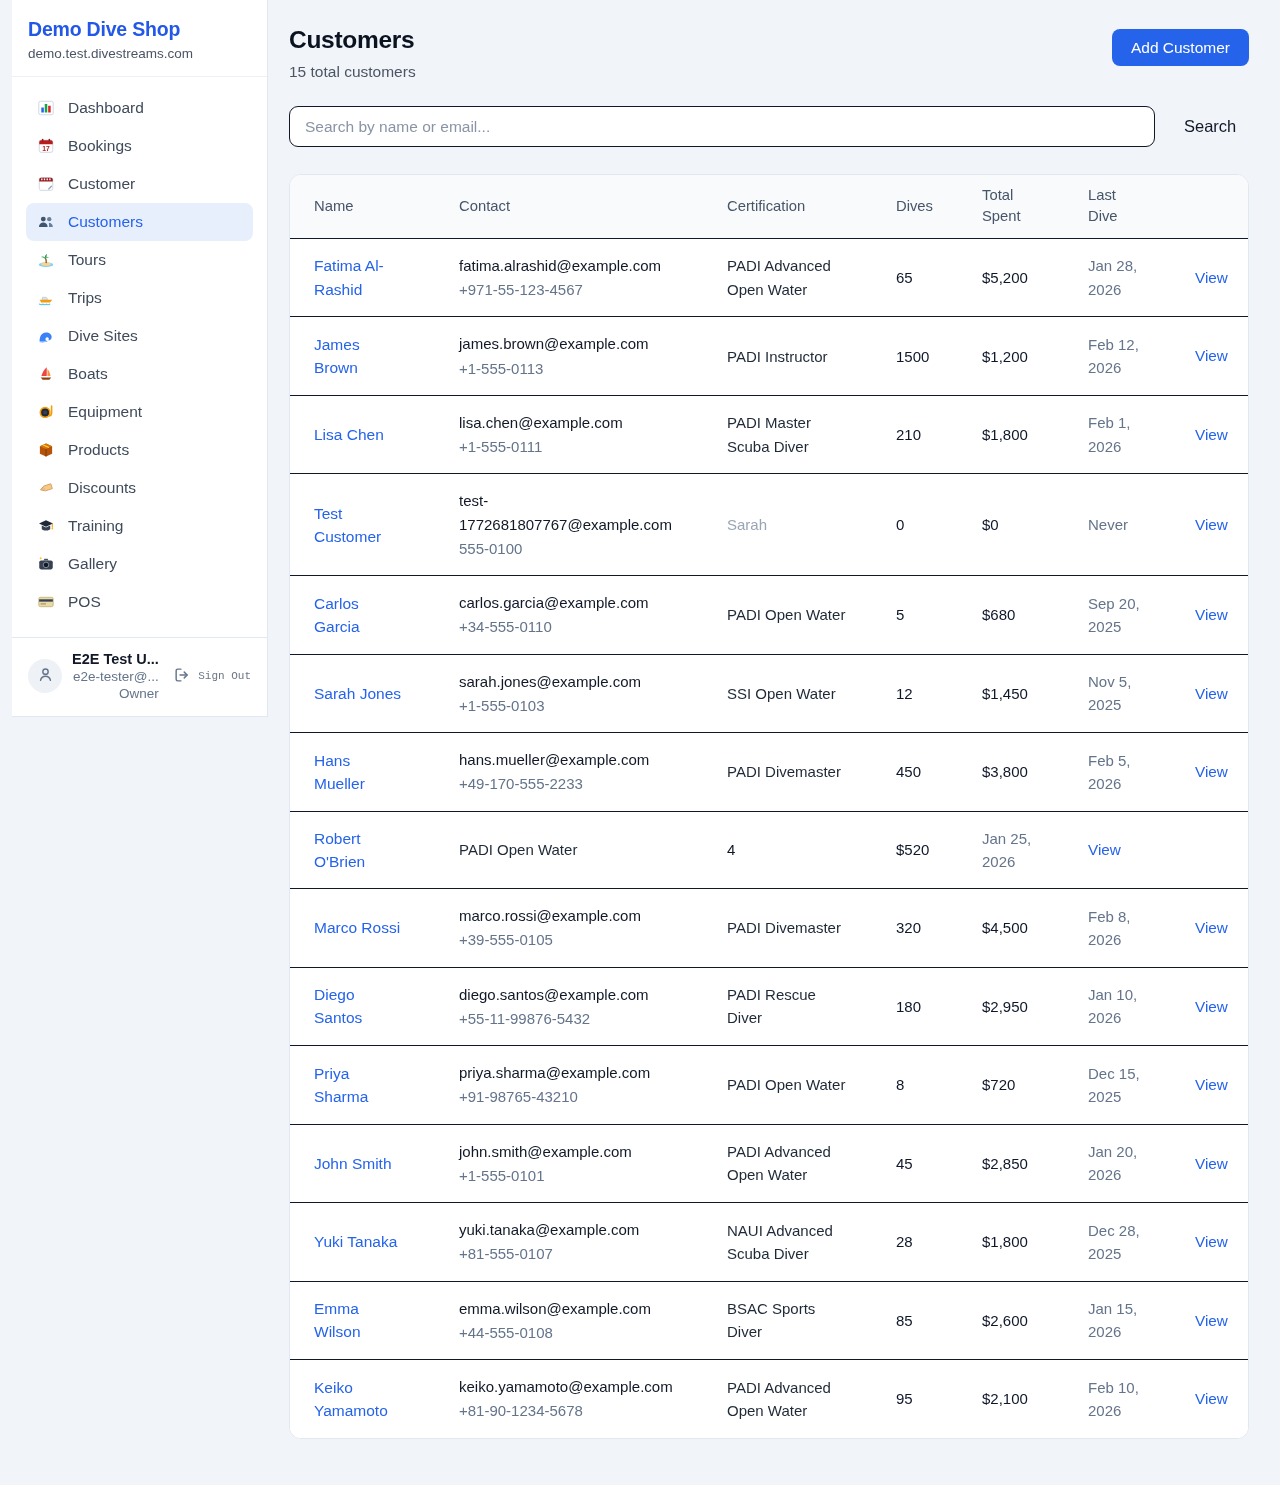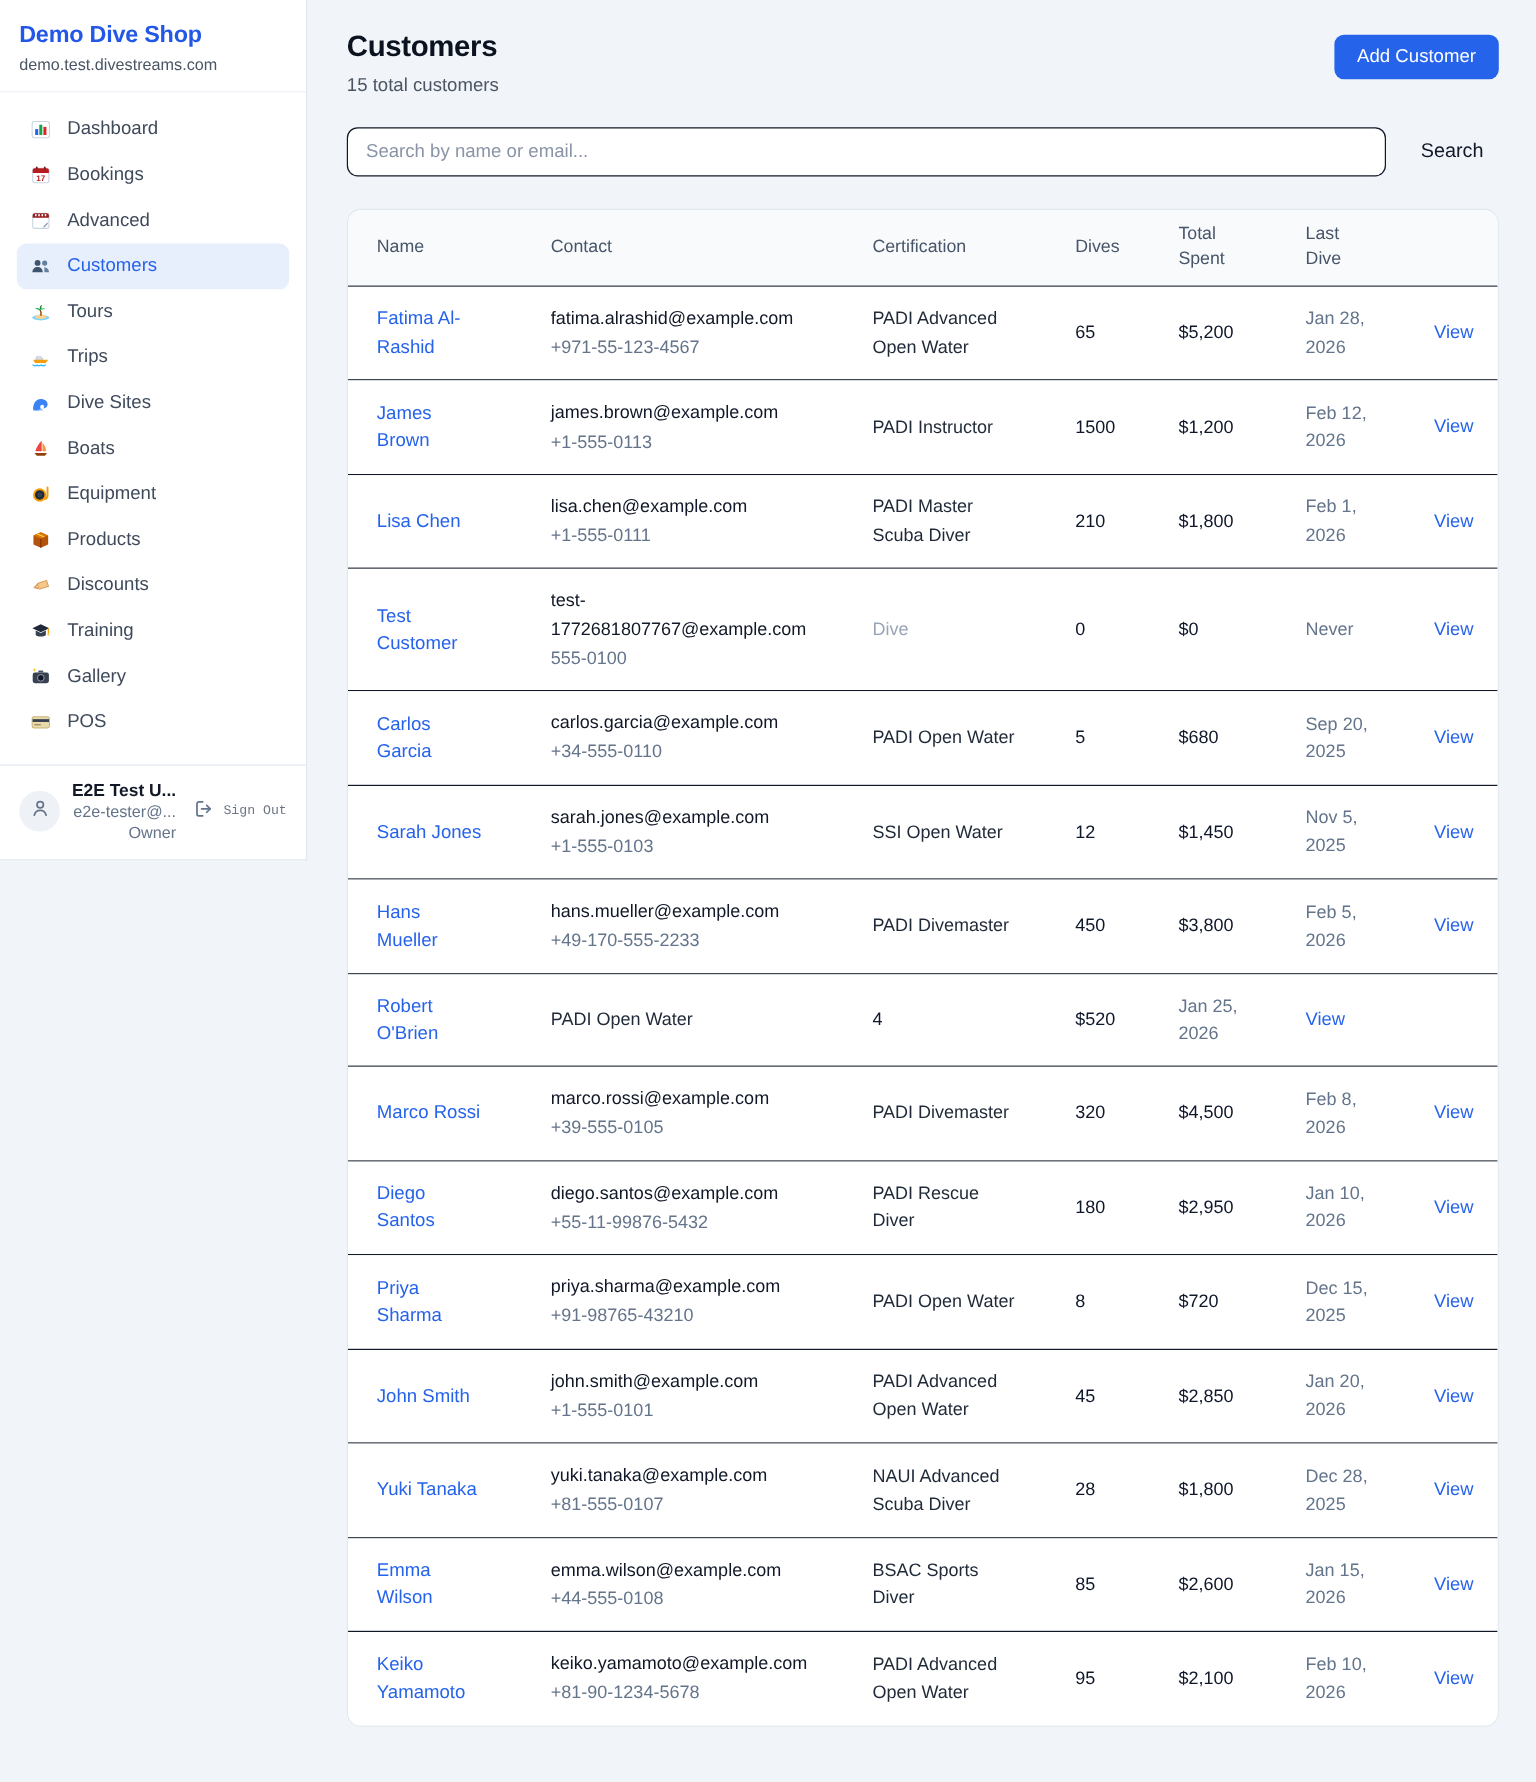--- a/index.html
+++ b/index.html
@@ -7,21 +7,21 @@
   body {
     width:1280px; min-height:1485px;
     background:#f1f5f9;
     font-family:"Liberation Sans", sans-serif;
     color:#0f172a;
     position:relative;
   }
 
   
   .sidebar {
-    position:absolute; top:0; left:0;
+    position:absolute; top:0; left:12px;
     width:256px; background:#ffffff;
     border-right:1px solid #e2e8f0;
     border-bottom:1px solid #e2e8f0;
   }
   .brand { padding:18px 16px 15px; border-bottom:1px solid #edf1f5; cursor:pointer; }
   .brand-name { font-size:19.5px; font-weight:700; color:#2257e7; letter-spacing:-0.2px; }
   .brand-domain { font-size:13.5px; color:#4b5563; margin-top:5px; }
 
   .nav { padding:12px 14px 8px; }
   .nav-item {
@@ -152,21 +152,21 @@
           <svg width="18" height="18" viewBox="0 0 20 20">
             <rect x="2.5" y="3" width="15" height="14" rx="2" fill="#fff" stroke="#cbd5e1"></rect>
             <path d="M2.5 5a2 2 0 0 1 2-2h11a2 2 0 0 1 2 2v2.2h-15z" fill="#991b1b"></path>
             <rect x="4.6" y="3.8" width="1.5" height="2" fill="#f8fafc"></rect>
             <rect x="7.6" y="3.8" width="1.5" height="2" fill="#f8fafc"></rect>
             <rect x="10.6" y="3.8" width="1.5" height="2" fill="#f8fafc"></rect>
             <rect x="13.6" y="3.8" width="1.5" height="2" fill="#f8fafc"></rect>
             <path d="M13 15.5l3-3" stroke="#94a3b8" stroke-width="1.4" stroke-linecap="round"></path>
           </svg>
         </span>
-    <span class="nav-label">Advanced</span>
+    <span class="nav-label">Customer</span>
   </div>
   <div class="nav-item active">
     <span class="nav-icon">
           <svg width="18" height="18" viewBox="0 0 20 20">
             <circle cx="13.6" cy="6.9" r="2.4" fill="#64809c"></circle>
             <path d="M13.2 10.7c2.5.1 4.4 1.9 4.4 4.8h-4.2z" fill="#64809c"></path>
             <circle cx="7" cy="6.8" r="2.7" fill="#3d566e"></circle>
             <path d="M2.2 15.5c0-3 2.1-4.9 4.8-4.9s4.8 1.9 4.8 4.9z" fill="#3d566e"></path>
           </svg>
         </span>
@@ -363,21 +363,21 @@
     <div class="cell c4 col-spent">$1,800</div>
     <div class="cell c5 lastdive">Feb 1, 2026</div>
     <div class="cell c6"><a href="#" class="view-link">View</a></div>
   </div>
   <div class="trow">
     <div class="cell c0"><a href="#" class="name-link">Test Customer</a></div>
     <div class="cell c1">
       <div class="email">test-1772681807767@example.com</div>
       <div class="phone">555-0100</div>
     </div>
-    <div class="cell c2 cert muted">Dive</div>
+    <div class="cell c2 cert muted">Sarah</div>
     <div class="cell c3 col-dives">0</div>
     <div class="cell c4 col-spent">$0</div>
     <div class="cell c5 lastdive">Never</div>
     <div class="cell c6"><a href="#" class="view-link">View</a></div>
   </div>
   <div class="trow">
     <div class="cell c0"><a href="#" class="name-link">Carlos Garcia</a></div>
     <div class="cell c1">
       <div class="email">carlos.garcia@example.com</div>
       <div class="phone">+34-555-0110</div>

